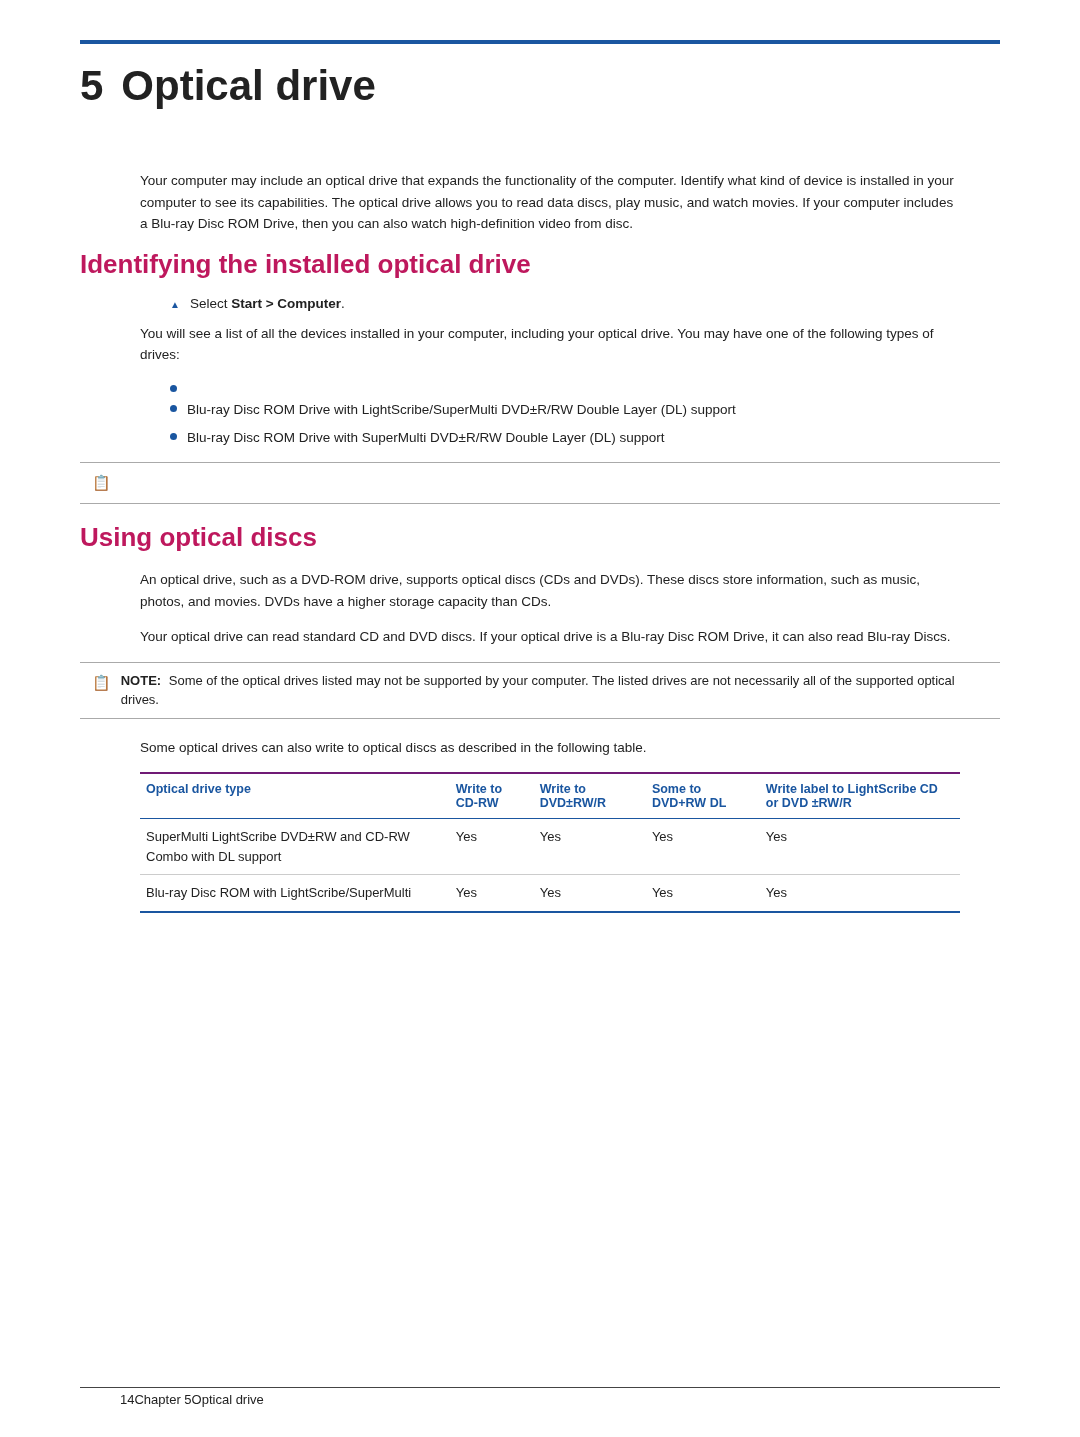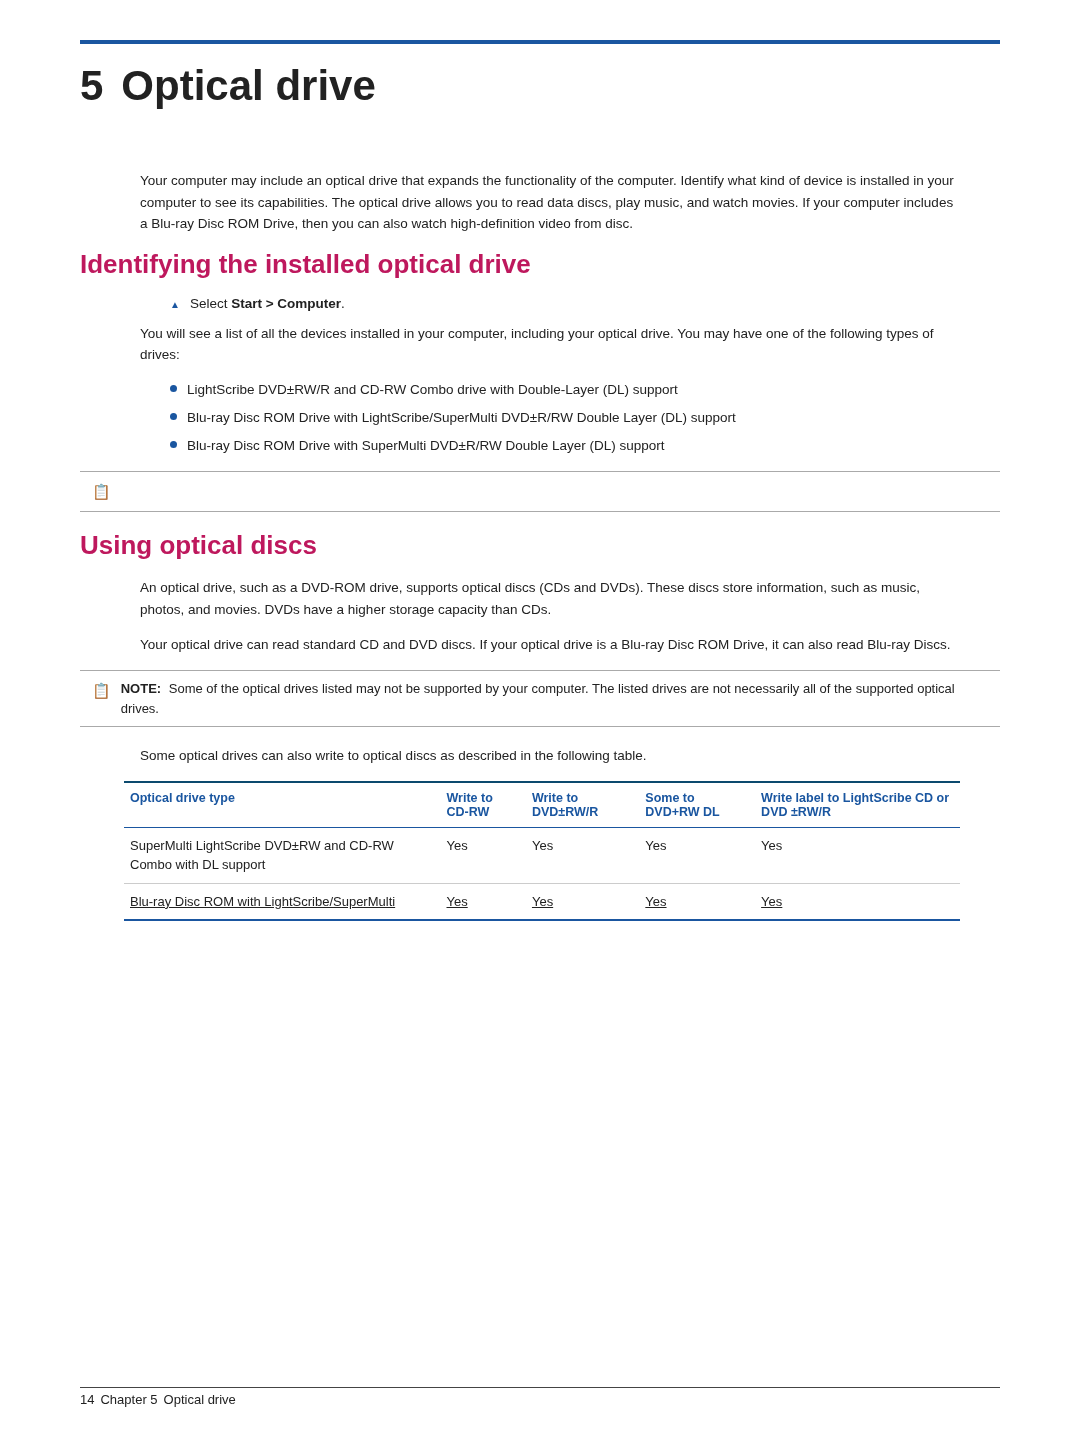--- a/index.html
+++ b/index.html
@@ -132,24 +132,24 @@
       margin-top: 1px;
     }
 
     .note-label {
       font-weight: bold;
       margin-right: 4px;
     }
 
     
     .table-wrapper {
-      margin-left: 44px;
+      margin-left: 60px;
       margin-right: 40px;
       margin-top: 10px;
-      border-top: 2px solid #0c4a6e;
+      border-top: 2px solid #701a75;
     }
 
     .table-section {
       width: 100%;
       border-collapse: collapse;
     }
 
     .table-section thead tr {
       background: #ffffff;
       border-bottom: 1px solid #1a56a0;
@@ -163,21 +163,20 @@
       padding: 8px 10px 8px 6px;
       vertical-align: top;
     }
 
     .table-section tbody tr {
       border-bottom: 1px solid #cccccc;
     }
 
     .table-section tbody tr:last-child {
       border-bottom: 2px solid #1a56a0;
-      text-decoration: underline;
     }
 
     .table-section tbody td {
       font-size: 13px;
       padding: 8px 10px 8px 6px;
       vertical-align: top;
       line-height: 1.5;
     }
 
     .divider-line {
@@ -208,21 +207,20 @@
         <span class="triangle-icon">▲</span>
         <span>Select <strong>Start &gt; Computer</strong>.</span>
       </div>
     </div>
 
     <p class="body-text">You will see a list of all the devices installed in your computer, including your optical drive. You may have one of the following types of drives:</p>
 
     <div class="bullet-list">
       <div class="bullet-item">
         <span class="bullet-dot"></span>
-        <span>LightScribe DVD±RW/R and CD-RW Combo drive with Double-Layer (DL) support</span>
       </div>
       <div class="bullet-item">
         <span class="bullet-dot"></span>
         <span>Blu-ray Disc ROM Drive with LightScribe/SuperMulti DVD±R/RW Double Layer (DL) support</span>
       </div>
       <div class="bullet-item">
         <span class="bullet-dot"></span>
         <span>Blu-ray Disc ROM Drive with SuperMulti DVD±R/RW Double Layer (DL) support</span>
       </div>
     </div>
@@ -274,20 +272,20 @@
             <td>Yes</td>
             <td>Yes</td>
           </tr>
         </tbody>
       </table>
     </div>
   </div>
 
   <div style="position: absolute; bottom: 30px; left: 80px; right: 80px;">
     <div class="divider-line"></div>
-    <div style="display: flex; gap: 6px; font-size: 13px;">
+    <div style="display: flex; font-size: 13px; margin-left: 40px;">
       <span>14</span>
       <span>Chapter 5</span>
       <span>Optical drive</span>
     </div>
   </div>
 
 </div>
 
 </body></html>

